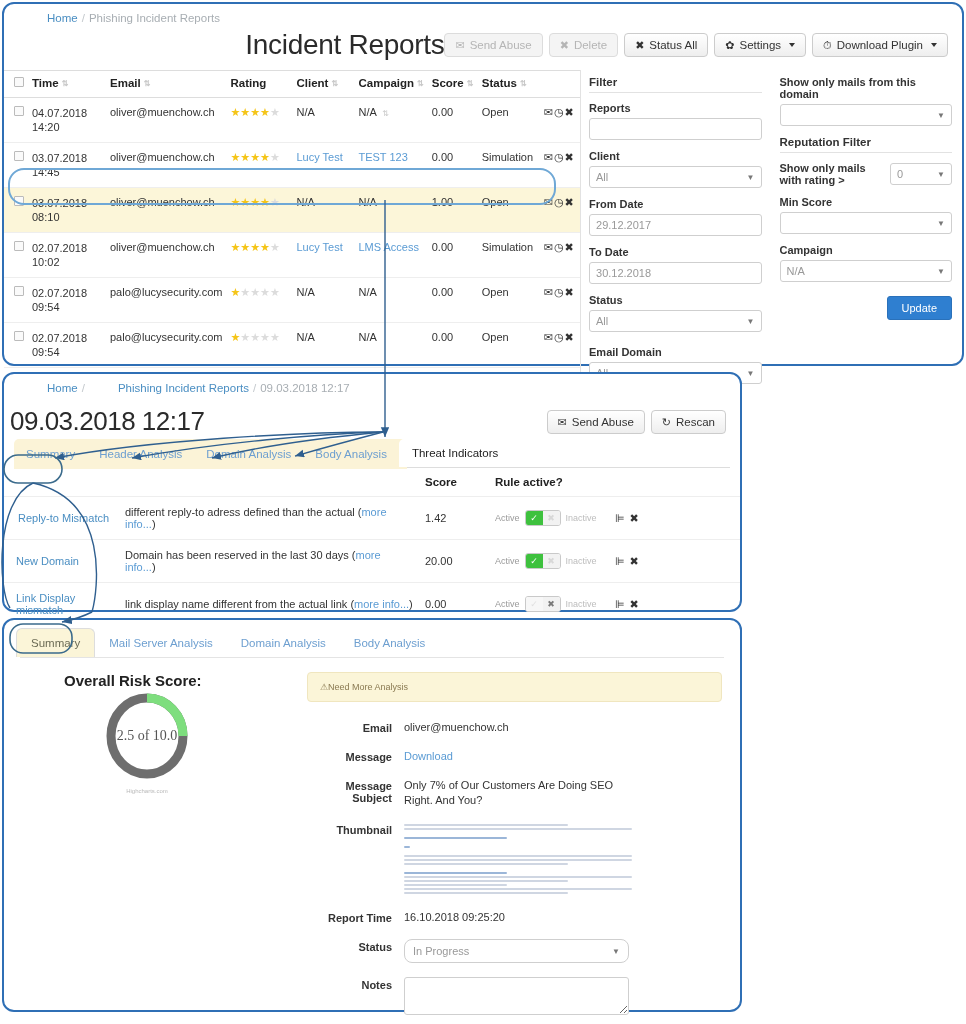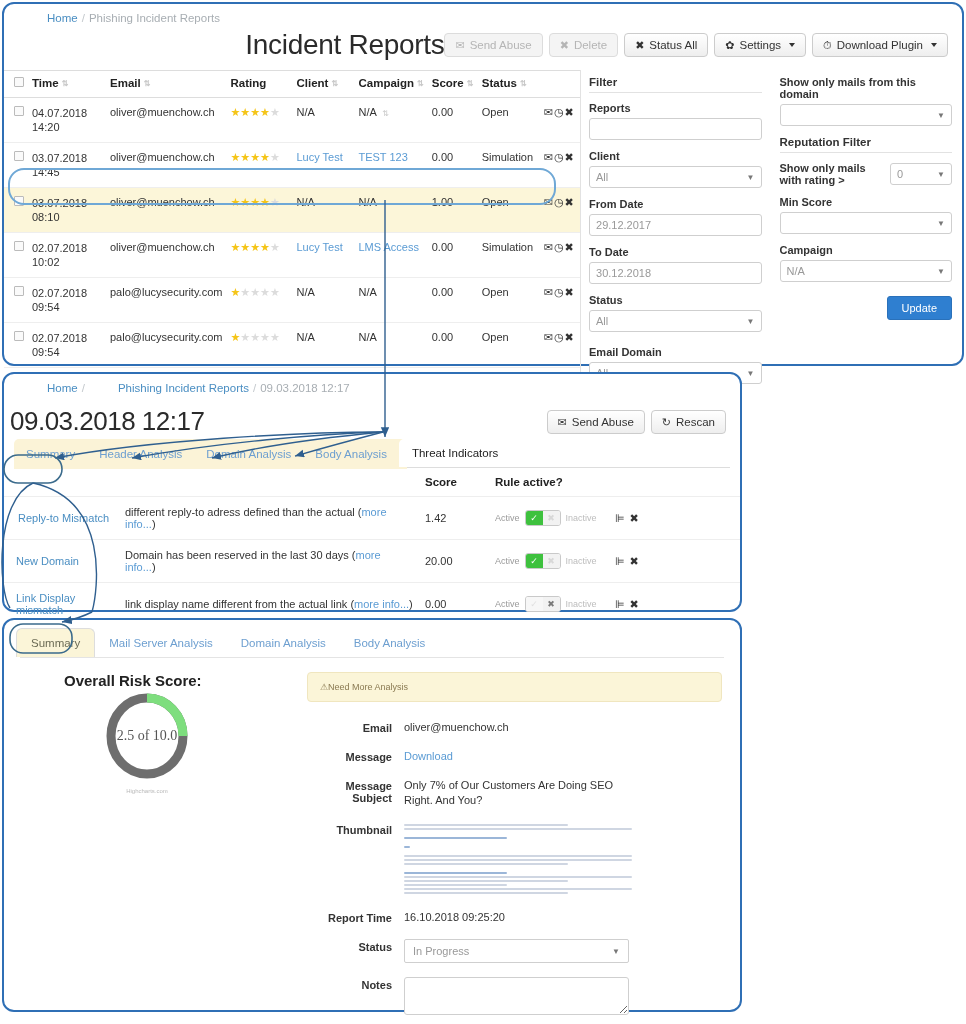--- a/index.html
+++ b/index.html
@@ -165,21 +165,21 @@
   .frow { display:flex; align-items:flex-start; margin-bottom:14px; }
   .frow .lab { width:100px; text-align:right; font-size:11px; font-weight:bold; color:#333; padding-right:12px; padding-top:2px;}
   .frow .val { flex:1; font-size:11px; color:#333; line-height:15px;}
   .frow .val a { color:#5a9bd4; text-decoration:none; }
   .thumb { width:228px; border:0; background:#fff; padding:2px 0 0 0;}
   .thumb-line { height:2px; background:#cfd6e2; margin-bottom:2px; border-radius:1px;}
   .thumb-line.short { width:45%; }
   .thumb-line.mid { width:72%; }
   .thumb-line.blue { background:#9bb6d8; }
   .thumb-gap { height:5px; }
-  .sel-form { width:225px; height:24px; border:1px solid #cfcfcf; border-radius:2px; background:#fff;
+  .sel-form { width:225px; height:24px; border:1px solid #cfcfcf; border-radius:8px; background:#fff;
               font-size:11px; color:#999; padding:0 8px; display:flex; align-items:center; justify-content:space-between;}
   .ta-form { width:225px; height:38px; border:1px solid #cfcfcf; border-radius:3px; background:#fff;}
 
   svg.overlay { position:absolute; left:0; top:0; width:966px; height:1024px; pointer-events:none; }
 </style>
 </head>
 <body>
 
 <div class="panel" id="panel-list">
 

